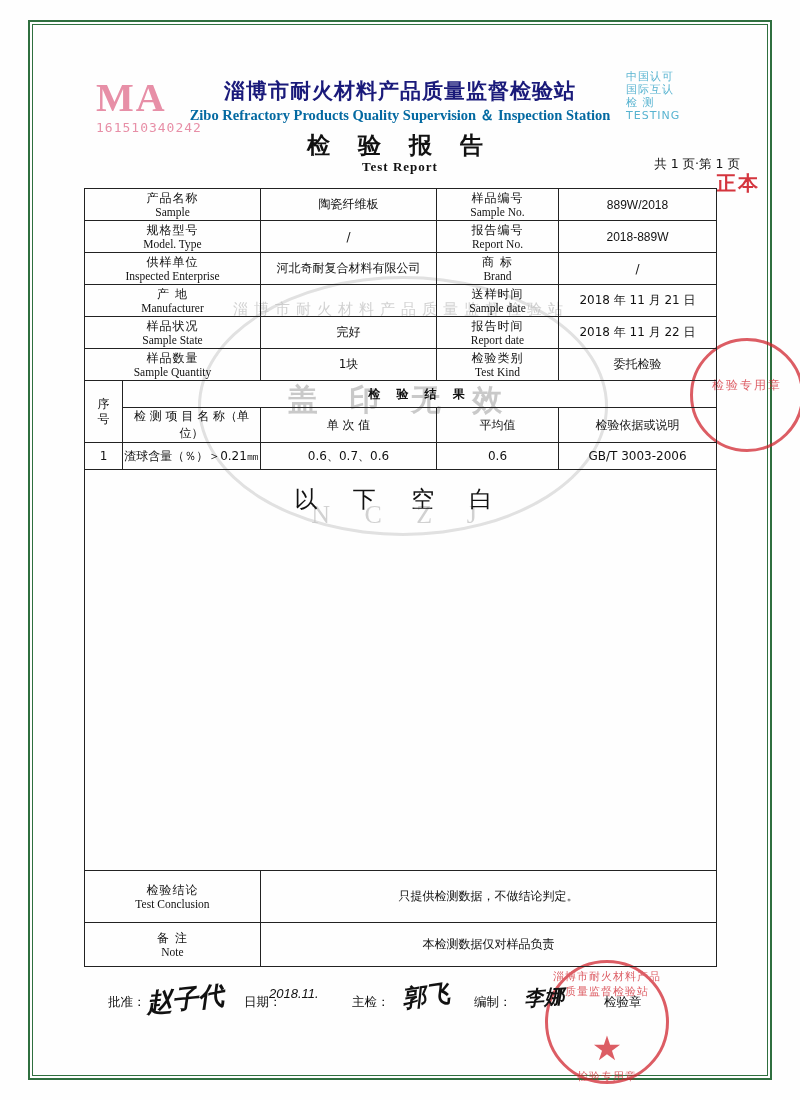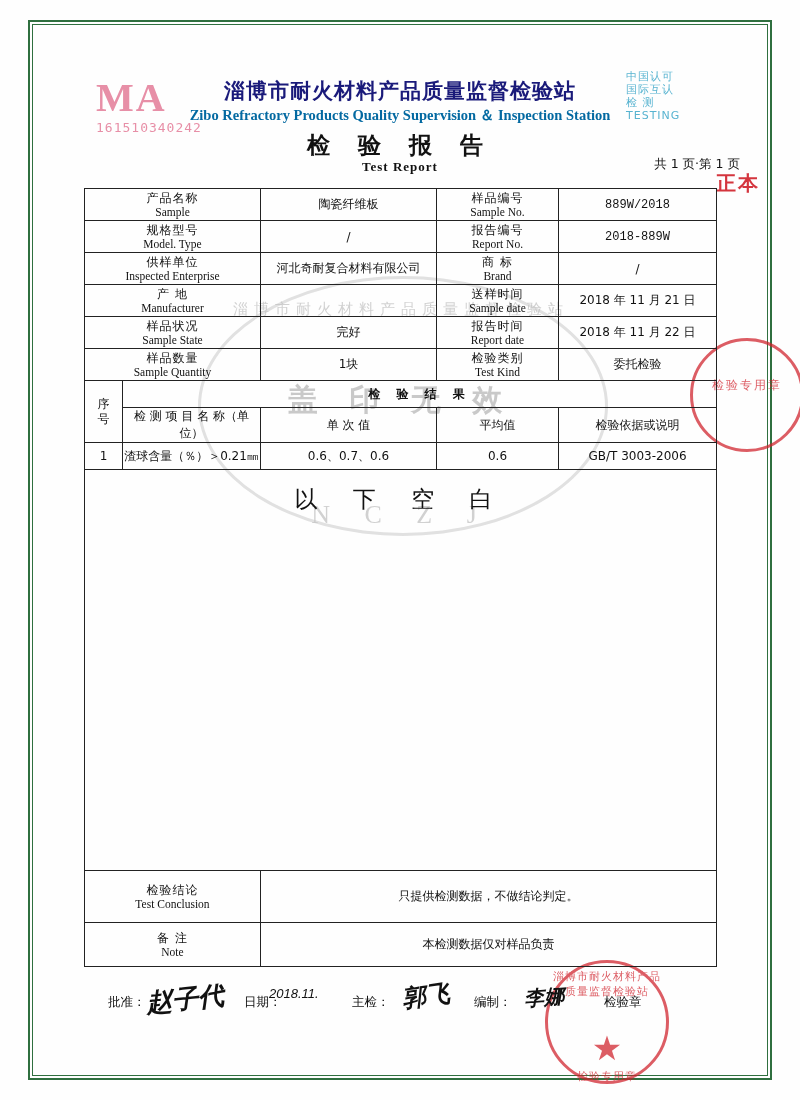--- a/index.html
+++ b/index.html
@@ -116,21 +116,21 @@
     font-family: "Liberation Serif", serif;
     font-size: 11.5px;
     display: block;
   }
   .val {
     font-family: "DejaVu Sans", sans-serif;
     font-size: 12px;
     padding: 4px 6px;
   }
   .val-serif {
-    font-family: Liberation Mono, monospace;
+    font-family: Liberation Sans, sans-serif;
     font-size: 12.5px;
     padding: 4px 6px;
   }
   .rowh { height: 32px; }
 
   
   .results-band {
     font-family: "DejaVu Sans", sans-serif;
     font-size: 15px;
     font-weight: bold;

